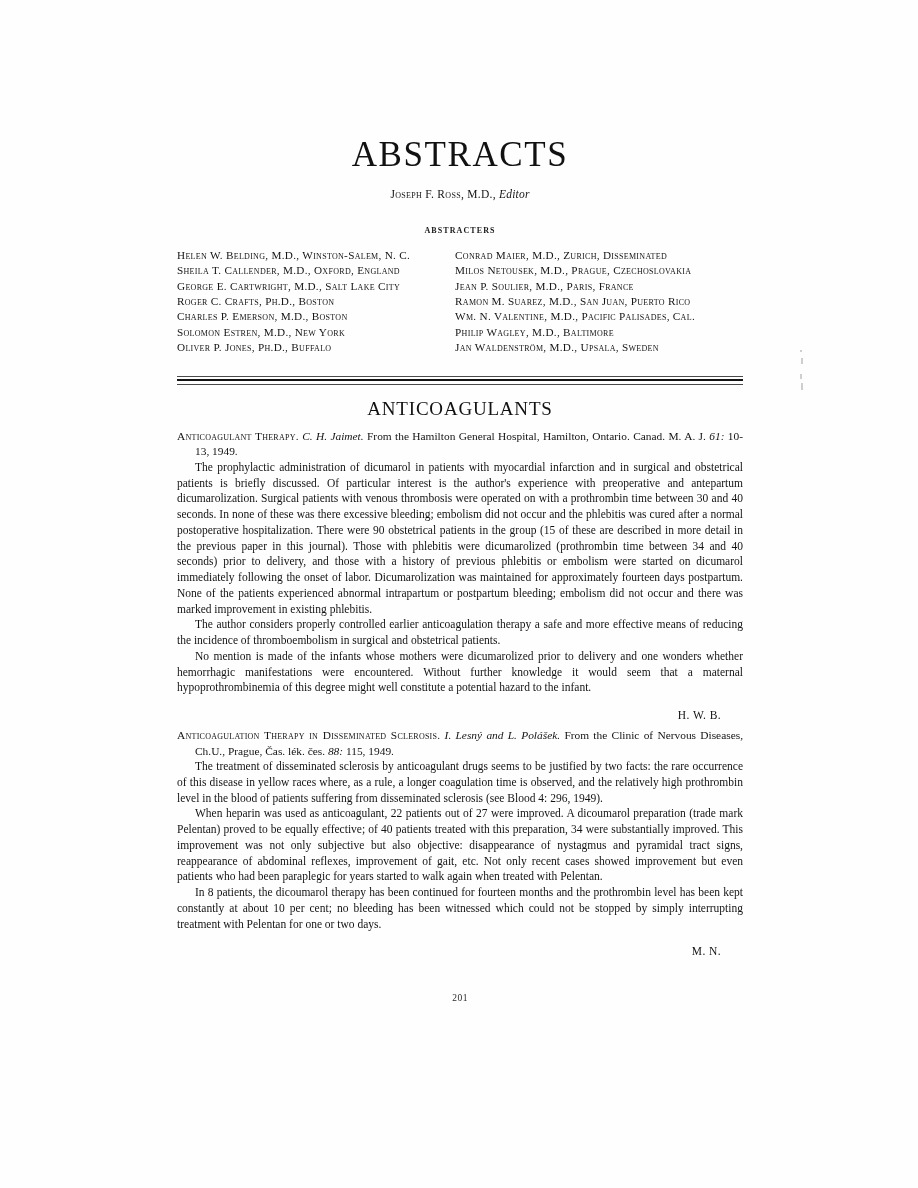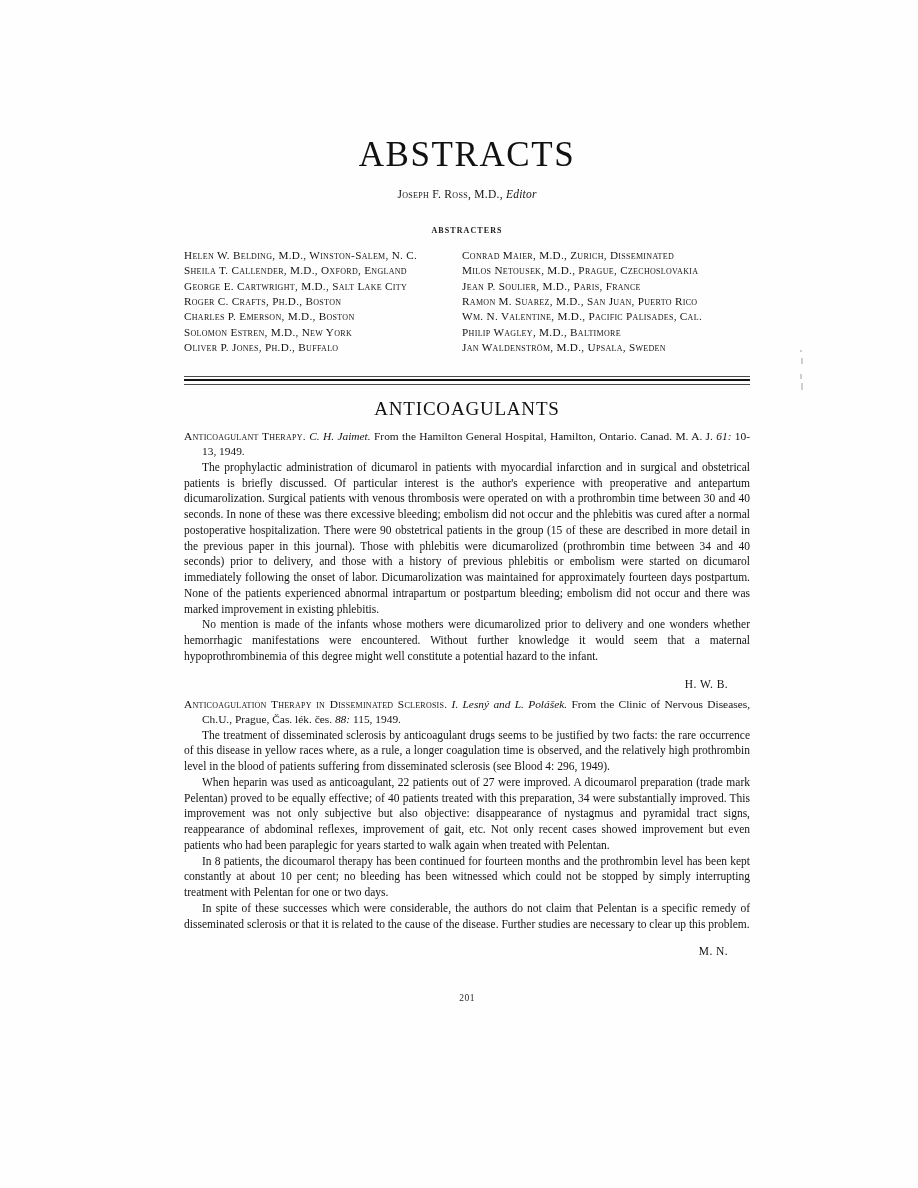--- a/index.html
+++ b/index.html
@@ -17,21 +17,21 @@
   }
   .page {
     position: absolute;
     left: 0; top: 0;
     width: 918px;
     height: 1188px;
     background: #fefefe;
   }
   .content {
     position: absolute;
-    left: 184px;
+    left: 177px;
     top: 0;
     width: 566px;
   }
 
   
   .masthead-title {
     text-align: center;
     font-size: 35px;
     letter-spacing: 1.6px;
     font-weight: normal;
@@ -216,36 +216,36 @@
 
     <div class="article">
       <div class="art-head">
         <span class="title">Anticoagulant Therapy.</span>
         <span class="authors">C. H. Jaimet.</span>
         <span>From the Hamilton General Hospital, Hamilton, Ontario. Canad. M. A. J.</span>
         <span class="art-cite-vol">61:</span>
         <span>10-13, 1949.</span>
       </div>
       <p class="body">The prophylactic administration of dicumarol in patients with myocardial infarction and in surgical and obstetrical patients is briefly discussed. Of particular interest is the author's experience with preoperative and antepartum dicumarolization. Surgical patients with venous thrombosis were operated on with a prothrombin time between 30 and 40 seconds. In none of these was there excessive bleeding; embolism did not occur and the phlebitis was cured after a normal postoperative hospitalization. There were 90 obstetrical patients in the group (15 of these are described in more detail in the previous paper in this journal). Those with phlebitis were dicumarolized (prothrombin time between 34 and 40 seconds) prior to delivery, and those with a history of previous phlebitis or embolism were started on dicumarol immediately following the onset of labor. Dicumarolization was maintained for approximately fourteen days postpartum. None of the patients experienced abnormal intrapartum or postpartum bleeding; embolism did not occur and there was marked improvement in existing phlebitis.</p>
+      <p class="body">The author considers properly controlled earlier anticoagulation therapy a safe and more effective means of reducing the incidence of thromboembolism in surgical and obstetrical patients.</p>
       <p class="body">No mention is made of the infants whose mothers were dicumarolized prior to delivery and one wonders whether hemorrhagic manifestations were encountered. Without further knowledge it would seem that a maternal hypoprothrombinemia of this degree might well constitute a potential hazard to the infant.</p>
       <div class="signature">H. W. B.</div>
     </div>
 
     <div class="article">
       <div class="art-head">
         <span class="title">Anticoagulation Therapy in Disseminated Sclerosis.</span>
         <span class="authors">I. Lesný and L. Polášek.</span>
         <span>From the Clinic of Nervous Diseases, Ch.U., Prague, Čas. lék. čes.</span>
         <span class="art-cite-vol">88:</span>
         <span>115, 1949.</span>
       </div>
       <p class="body">The treatment of disseminated sclerosis by anticoagulant drugs seems to be justified by two facts: the rare occurrence of this disease in yellow races where, as a rule, a longer coagulation time is observed, and the relatively high prothrombin level in the blood of patients suffering from disseminated sclerosis (see Blood 4: 296, 1949).</p>
       <p class="body">When heparin was used as anticoagulant, 22 patients out of 27 were improved. A dicoumarol preparation (trade mark Pelentan) proved to be equally effective; of 40 patients treated with this preparation, 34 were substantially improved. This improvement was not only subjective but also objective: disappearance of nystagmus and pyramidal tract signs, reappearance of abdominal reflexes, improvement of gait, etc. Not only recent cases showed improvement but even patients who had been paraplegic for years started to walk again when treated with Pelentan.</p>
       <p class="body">In 8 patients, the dicoumarol therapy has been continued for fourteen months and the prothrombin level has been kept constantly at about 10 per cent; no bleeding has been witnessed which could not be stopped by simply interrupting treatment with Pelentan for one or two days.</p>
-      <p class="body">In spite of these successes which were considerable, the authors do not claim that Pelentan is a specific remedy of disseminated sclerosis or that it is related to the cause of the disease. Further studies are necessary to clear up this problem.</p>
       <div class="signature">M. N.</div>
     </div>
 
     <div class="folio">201</div>
   </div>
 
   <div class="speck" style="left:800px; top:350px;"></div>
   <div class="speck" style="left:801px; top:358px; height:6px;"></div>
   <div class="speck" style="left:800px; top:374px; height:5px;"></div>
   <div class="speck" style="left:801px; top:383px; height:7px;"></div>

